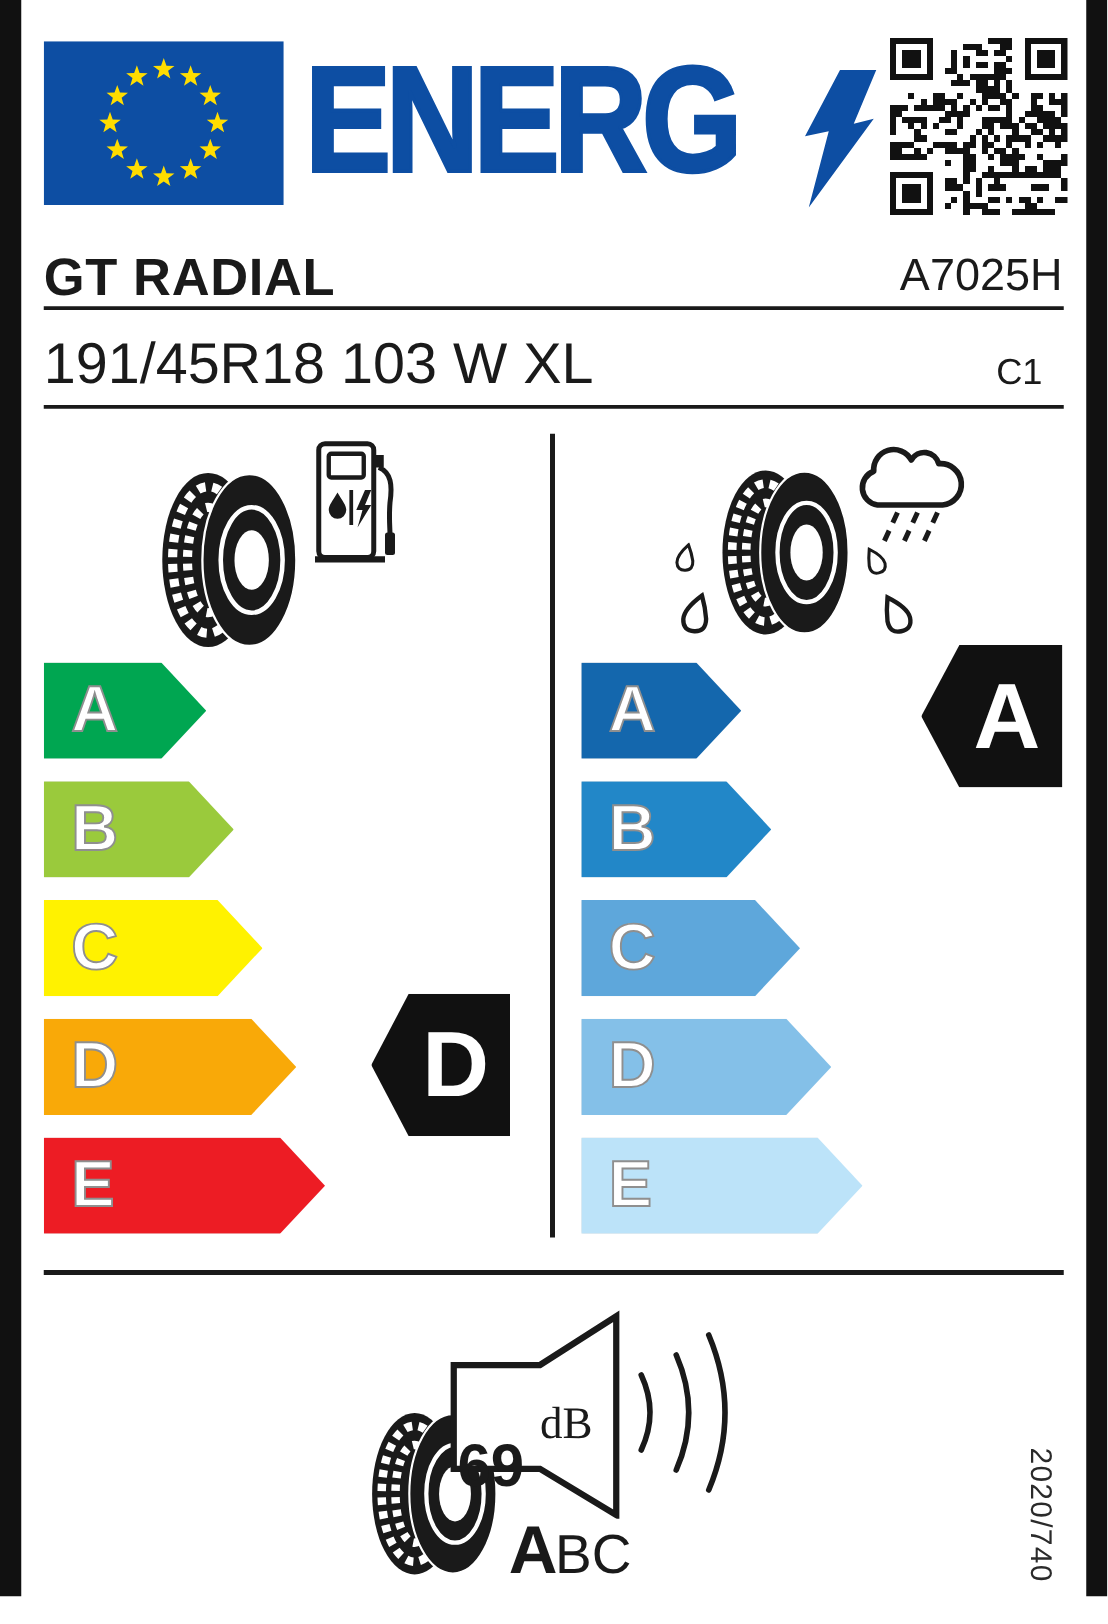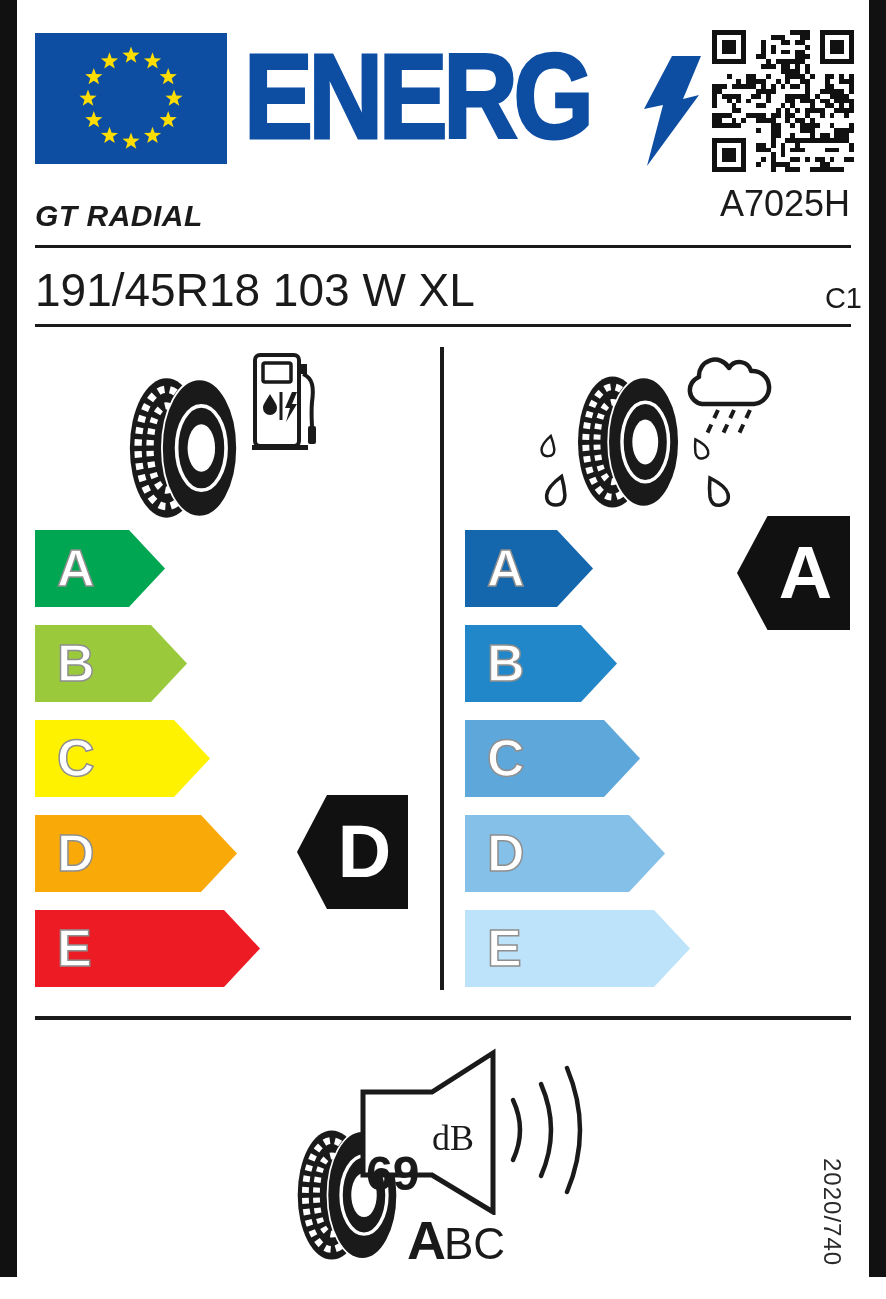--- a/index.html
+++ b/index.html
@@ -1,21 +1,21 @@
 <!DOCTYPE html>
 <html><head>
 <meta charset="utf-8">
 <style>
   html,body{margin:0;padding:0;background:#fff;}
   .label{position:relative;width:886px;height:1299px;background:#fff;overflow:hidden;
          font-family:"Liberation Sans",sans-serif;color:#1a1a1a;text-align:center;}
   .abs{position:absolute;}
   .side-border{position:absolute;top:0;width:17px;height:1277px;background:#111;}
   .rule{position:absolute;left:35px;width:816px;height:3px;background:#1a1a1a;}
-  .brand{font-size:30px;font-weight:bold;line-height:1;letter-spacing:.5px;font-style:italic;}
+  .brand{font-size:42px;font-weight:bold;line-height:1;letter-spacing:.5px;}
   .typeid{font-size:36px;line-height:1;}
   .sizeline{font-size:46px;line-height:1;}
   .classline{font-size:29px;line-height:1;}
   .logo-text{font-size:120px;line-height:1;font-weight:bold;color:#0d4ea3;
              -webkit-text-stroke:3px #0d4ea3;letter-spacing:-5px;
              transform:scaleX(.86);transform-origin:left top;white-space:nowrap;}
   .divider{position:absolute;left:440px;top:347px;width:4px;height:643px;background:#1a1a1a;}
   .arrow{position:absolute;height:77px;
          clip-path:polygon(0 0,calc(100% - 36px) 0,100% 50%,calc(100% - 36px) 100%,0 100%);
          filter:drop-shadow(0 0 1px #8a8a8a);}
@@ -91,25 +91,25 @@
         <rect x="1" y="23" width="5" height="5"></rect>
       </g>
     <g fill="#111">
         <rect x="2" y="2" width="3" height="3"></rect>
         <rect x="24" y="2" width="3" height="3"></rect>
         <rect x="2" y="24" width="3" height="3"></rect>
       </g>
   </svg>
 
   <div class="abs brand" style="left:35px;top:201px">GT RADIAL</div>
-  <div class="abs typeid" style="right:36px;top:186px">A7025H</div>
+  <div class="abs typeid" style="right:36px;top:202px">A7025H</div>
   <div class="rule" style="top:245px"></div>
 
   <div class="abs sizeline" style="left:35px;top:267px">191/45R18 103 W XL</div>
-  <div class="abs classline" style="right:24px;top:284px">C1</div>
+  <div class="abs classline" style="right:52px;top:284px">C1</div>
   <div class="rule" style="top:324px"></div>
 
   <div class="divider"></div>
 
   <svg class="abs" style="left:128px;top:372px" width="110" height="152" viewBox="0 0 120 160">
       <use href="#tire"></use>
     </svg>
   <svg class="abs" style="left:251px;top:350px" width="74" height="102" viewBox="0 0 74 102">
     <rect x="1" y="95" width="56" height="5" fill="#1a1a1a"></rect>
     <rect x="4" y="5" width="44" height="91" rx="5" fill="#fff" stroke="#1a1a1a" stroke-width="4"></rect>

